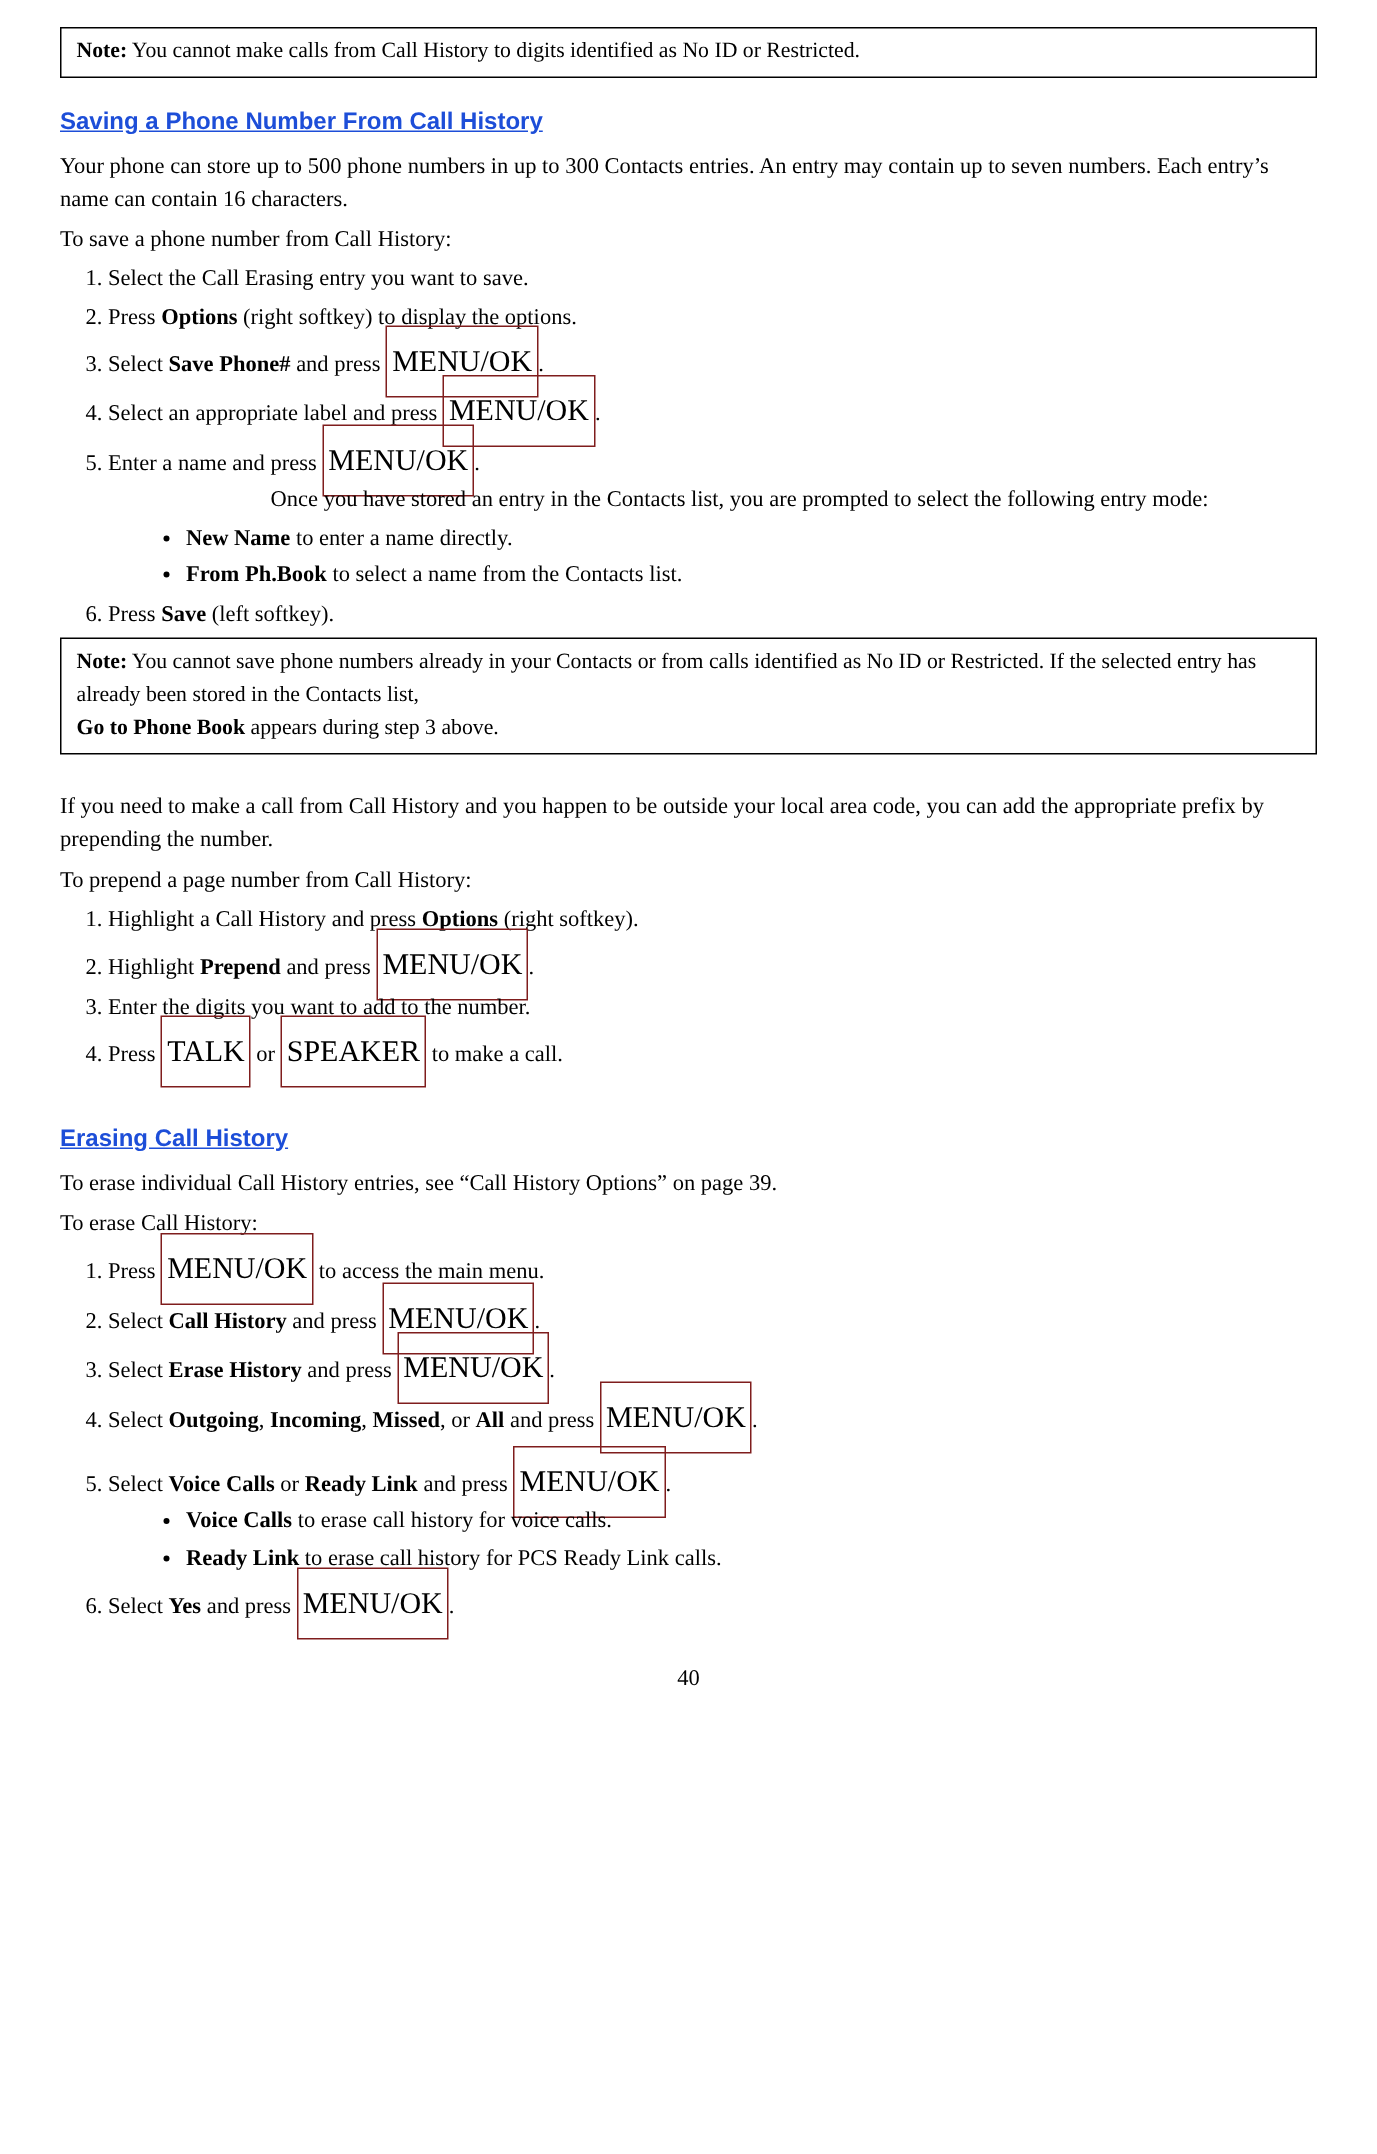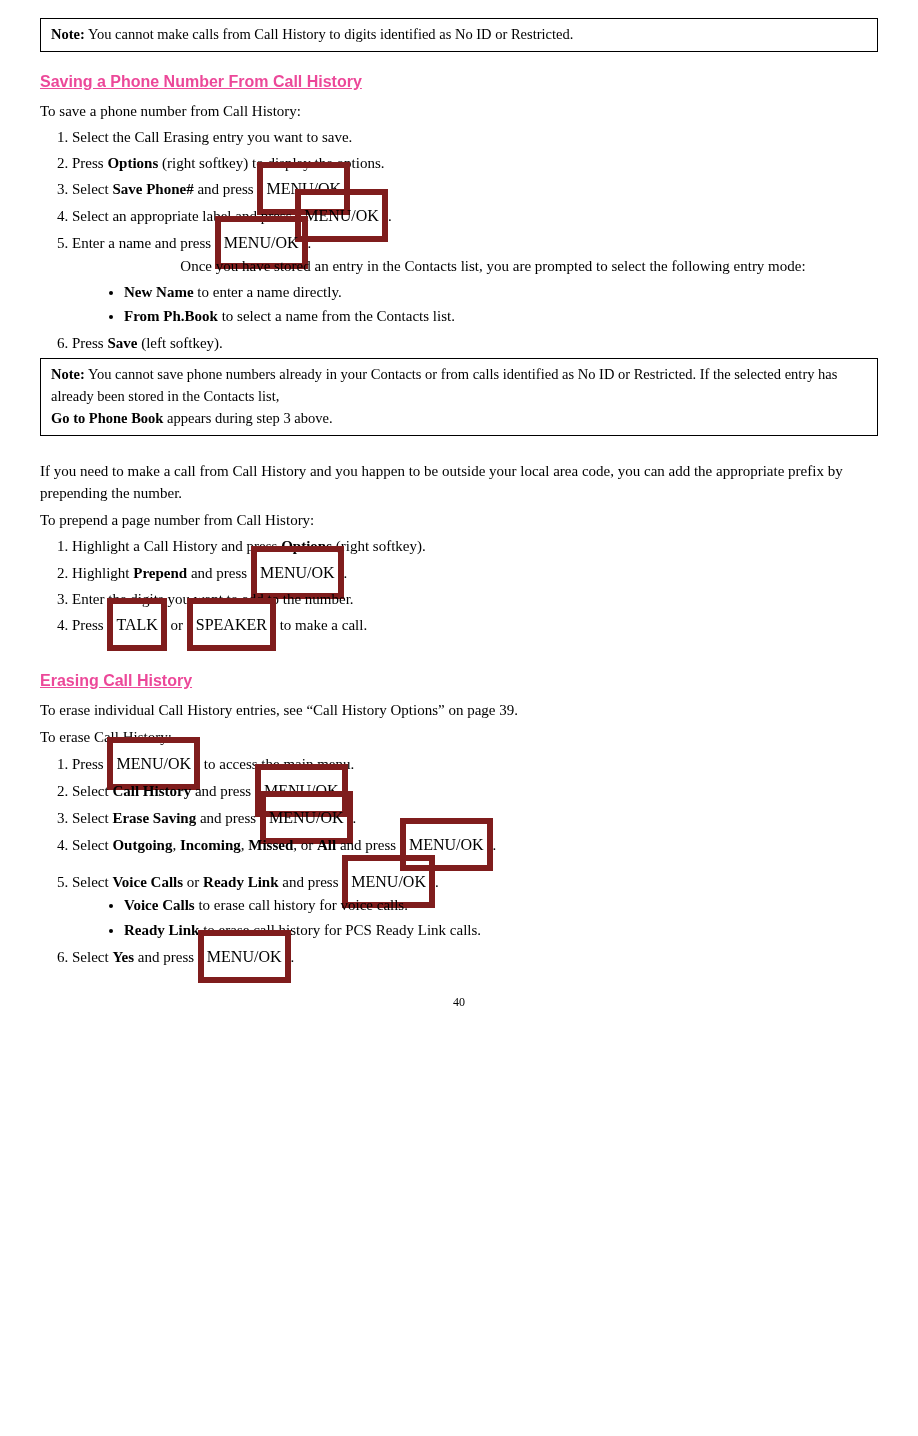--- a/index.html
+++ b/index.html
@@ -14,21 +14,21 @@
       padding: 18px 40px 30px 40px;
     }
     .note-box {
       border: 1.5px solid #000;
       padding: 5px 10px;
       margin-bottom: 14px;
       font-size: 14.5px;
       line-height: 1.5;
     }
     .section-title {
-      color: #ec4899;
+      color: #1d4ed8;
       font-size: 16px;
       font-weight: bold;
       font-family: Arial, sans-serif;
       text-decoration: underline;
       margin-top: 18px;
       margin-bottom: 6px;
     }
     p {
       margin-bottom: 4px;
     }
@@ -42,46 +42,47 @@
     ul.bullet-list {
       list-style: disc;
       margin-left: 52px;
       margin-bottom: 4px;
     }
     ul.bullet-list li {
       margin-bottom: 2px;
     }
     .bold { font-weight: bold; text-align: right; }
     .kbd {
-      border: 6px solid #7f1d1d;
+      border: 1px solid #7f1d1d;
       padding: 12px 3px;
       font-family: "Times New Roman", Times, serif;
-      font-size: 16px;
+      font-size: 20px;
     }
     .page-num {
       text-align: center;
       margin-top: 24px;
-      font-size: 12px;
+      font-size: 15px;
     }
     .spacer { height: 10px; }
     .indent-para {
       margin-left: 36px;
       margin-bottom: 3px;
       text-align: center;
     }
   </style>
 </head>
 <body>
 
 <div class="note-box">
   <span class="bold">Note:</span><span> You cannot make calls from Call History to digits identified as No ID or Restricted.</span>
 </div>
 
 <div>
   <div class="section-title">Saving a Phone Number From Call History</div>
+  <p>Your phone can store up to 500 phone numbers in up to 300 Contacts entries. An entry may contain up to seven numbers. Each entry’s name can contain 16 characters.</p>
   <p>To save a phone number from Call History:</p>
   <ol>
     <li>Select the Call Erasing entry you want to save.</li>
     <li>Press <span class="bold">Options</span> (right softkey) to display the options.</li>
     <li>Select <span class="bold">Save Phone#</span> and press <span class="kbd">MENU/OK</span>.</li>
     <li>Select an appropriate label and press <span class="kbd">MENU/OK</span>.</li>
     <li>Enter a name and press <span class="kbd">MENU/OK</span>.<br>
       <div class="indent-para">Once you have stored an entry in the Contacts list, you are prompted to select the following entry mode:</div>
       <ul class="bullet-list">
         <li><span class="bold">New Name</span> to enter a name directly.</li>
@@ -111,21 +112,21 @@
 
 <div class="spacer"></div>
 
 <div>
   <div class="section-title">Erasing Call History</div>
   <p>To erase individual Call History entries, see “Call History Options” on page 39.</p>
   <p>To erase Call History:</p>
   <ol>
     <li>Press <span class="kbd">MENU/OK</span> to access the main menu.</li>
     <li>Select <span class="bold">Call History</span> and press <span class="kbd">MENU/OK</span>.</li>
-    <li>Select <span class="bold">Erase Saving</span> and press <span class="kbd">MENU/OK</span>.</li>
+    <li>Select <span class="bold">Erase History</span> and press <span class="kbd">MENU/OK</span>.</li>
     <li>Select <span class="bold">Outgoing</span>, <span class="bold">Incoming</span>, <span class="bold">Missed</span>, or <span class="bold">All</span> and press <span class="kbd">MENU/OK</span>.</li>
     <div class="spacer"></div>
     <li>Select <span class="bold">Voice Calls</span> or <span class="bold">Ready Link</span> and press <span class="kbd">MENU/OK</span>.
       <ul class="bullet-list">
         <li><span class="bold">Voice Calls</span> to erase call history for voice calls.</li>
         <li><span class="bold">Ready Link</span> to erase call history for PCS Ready Link calls.</li>
       </ul>
     </li>
     <li>Select <span class="bold">Yes</span> and press <span class="kbd">MENU/OK</span>.</li>
   </ol>

